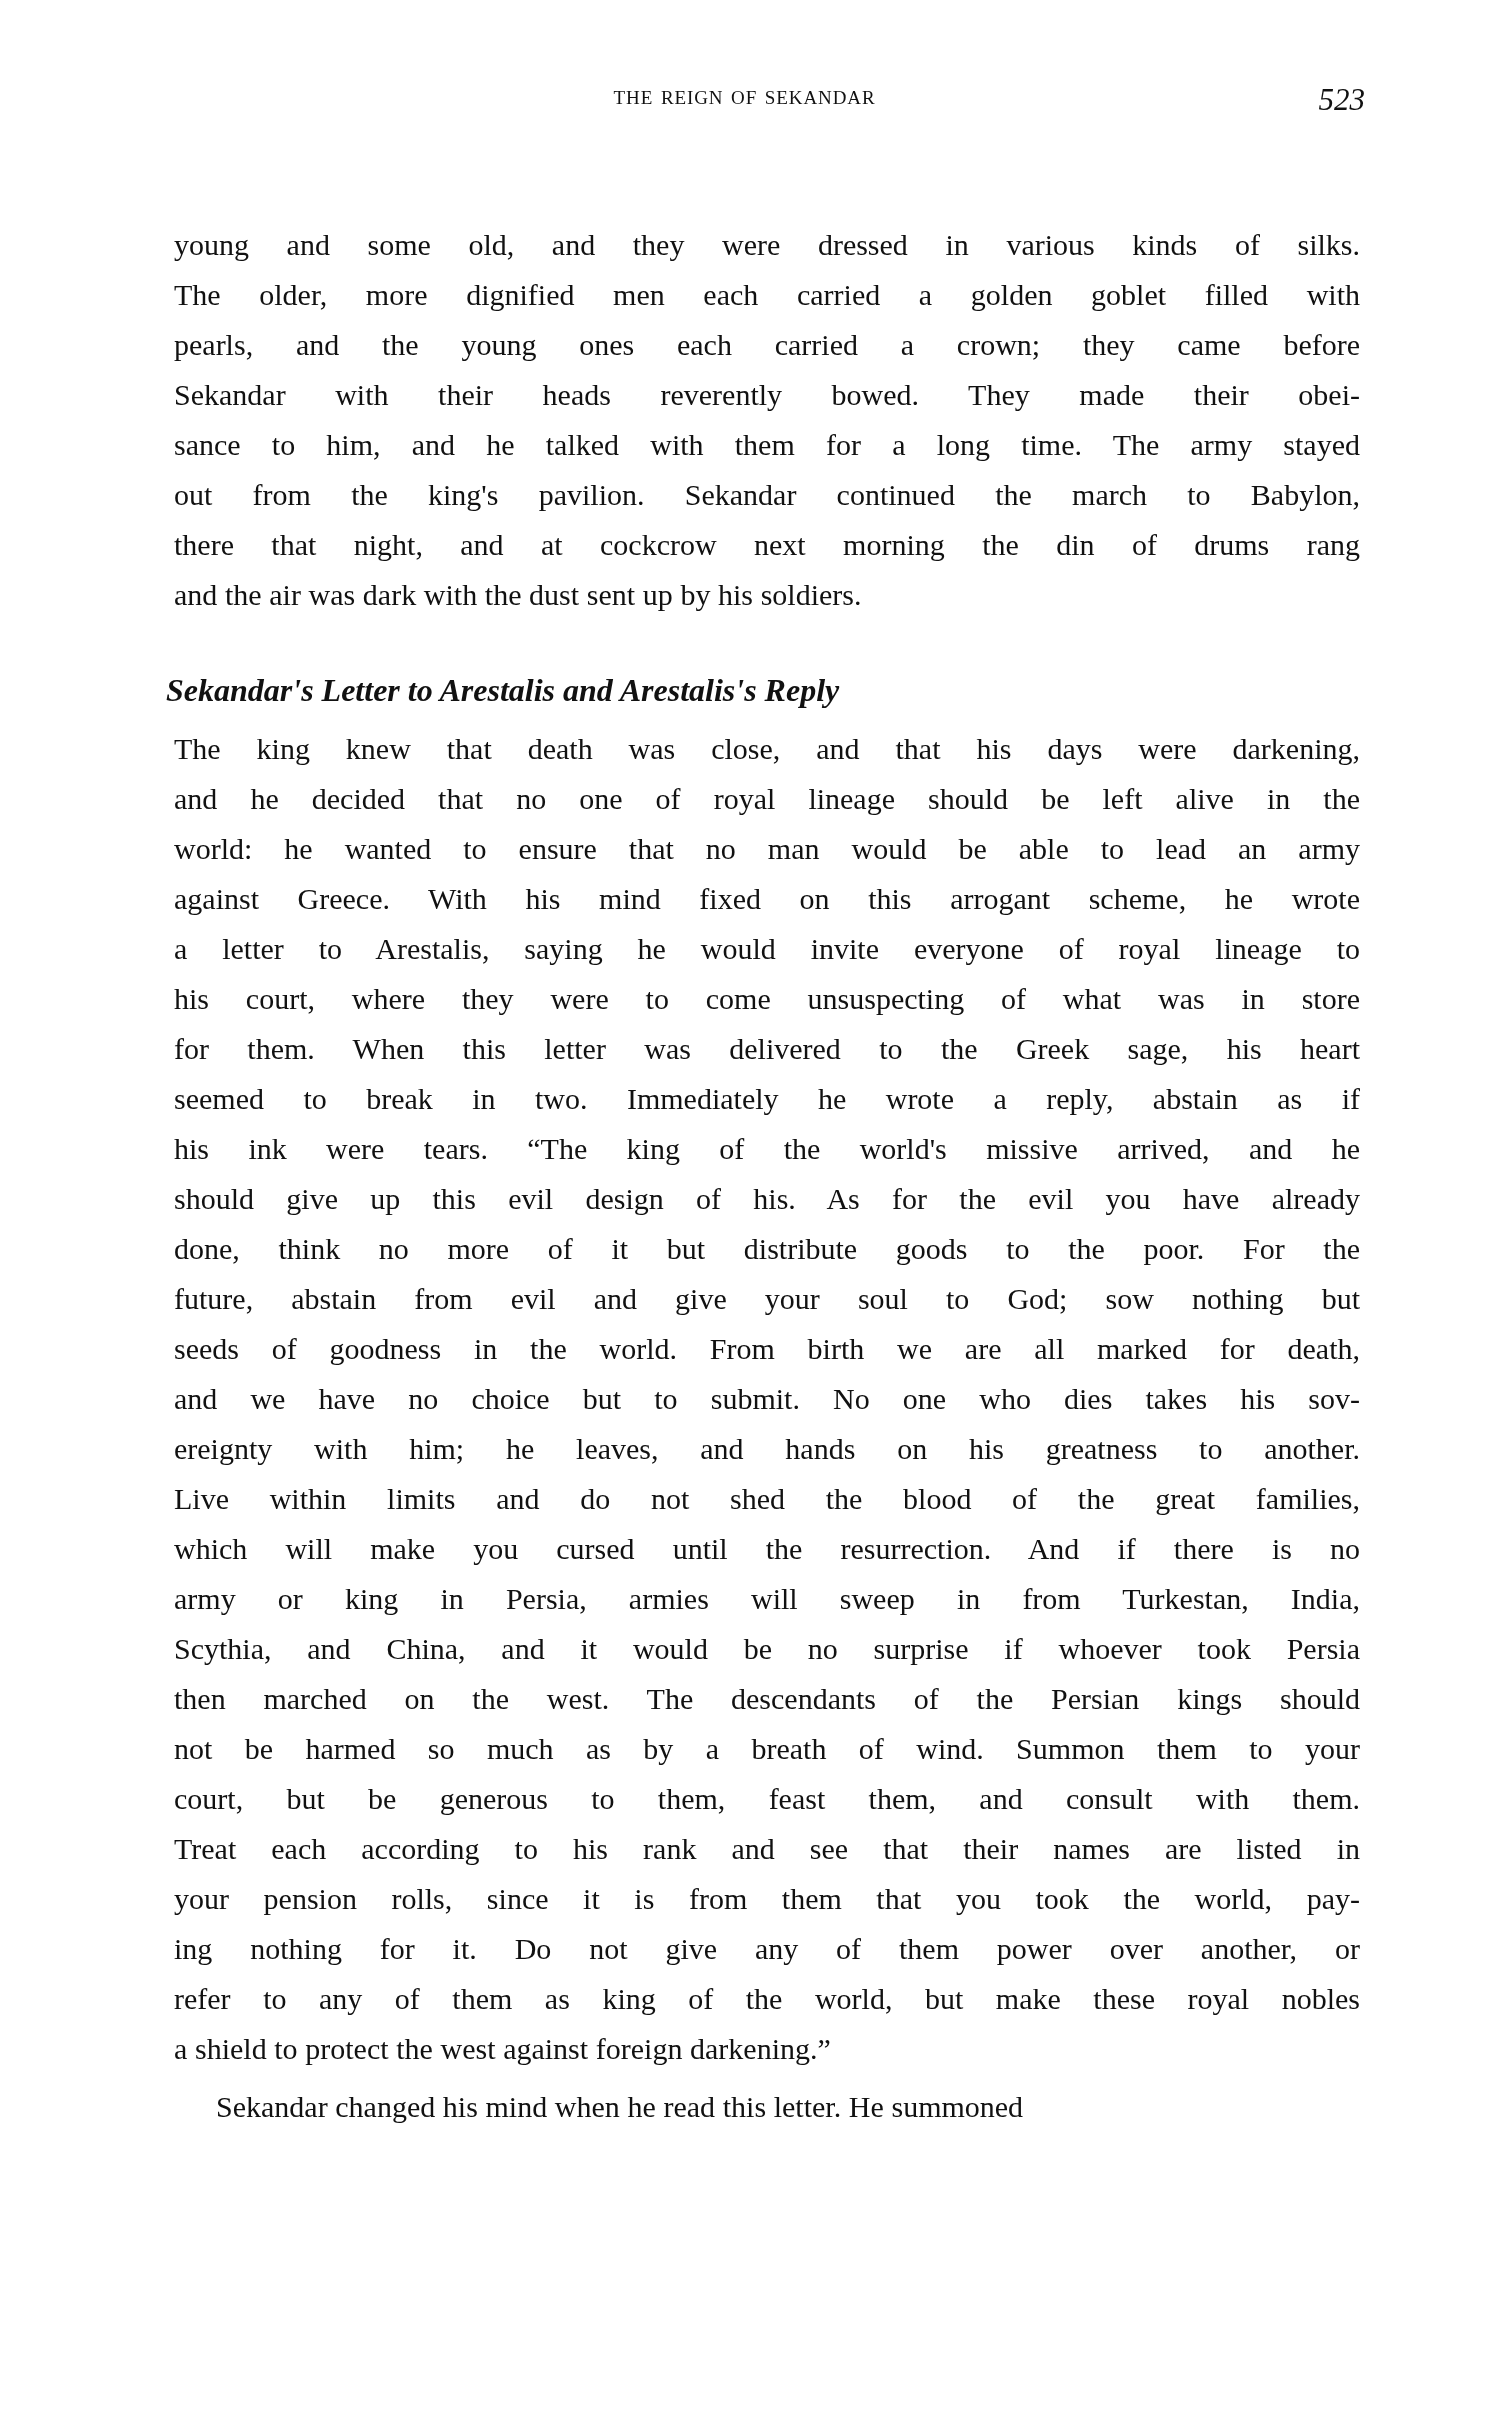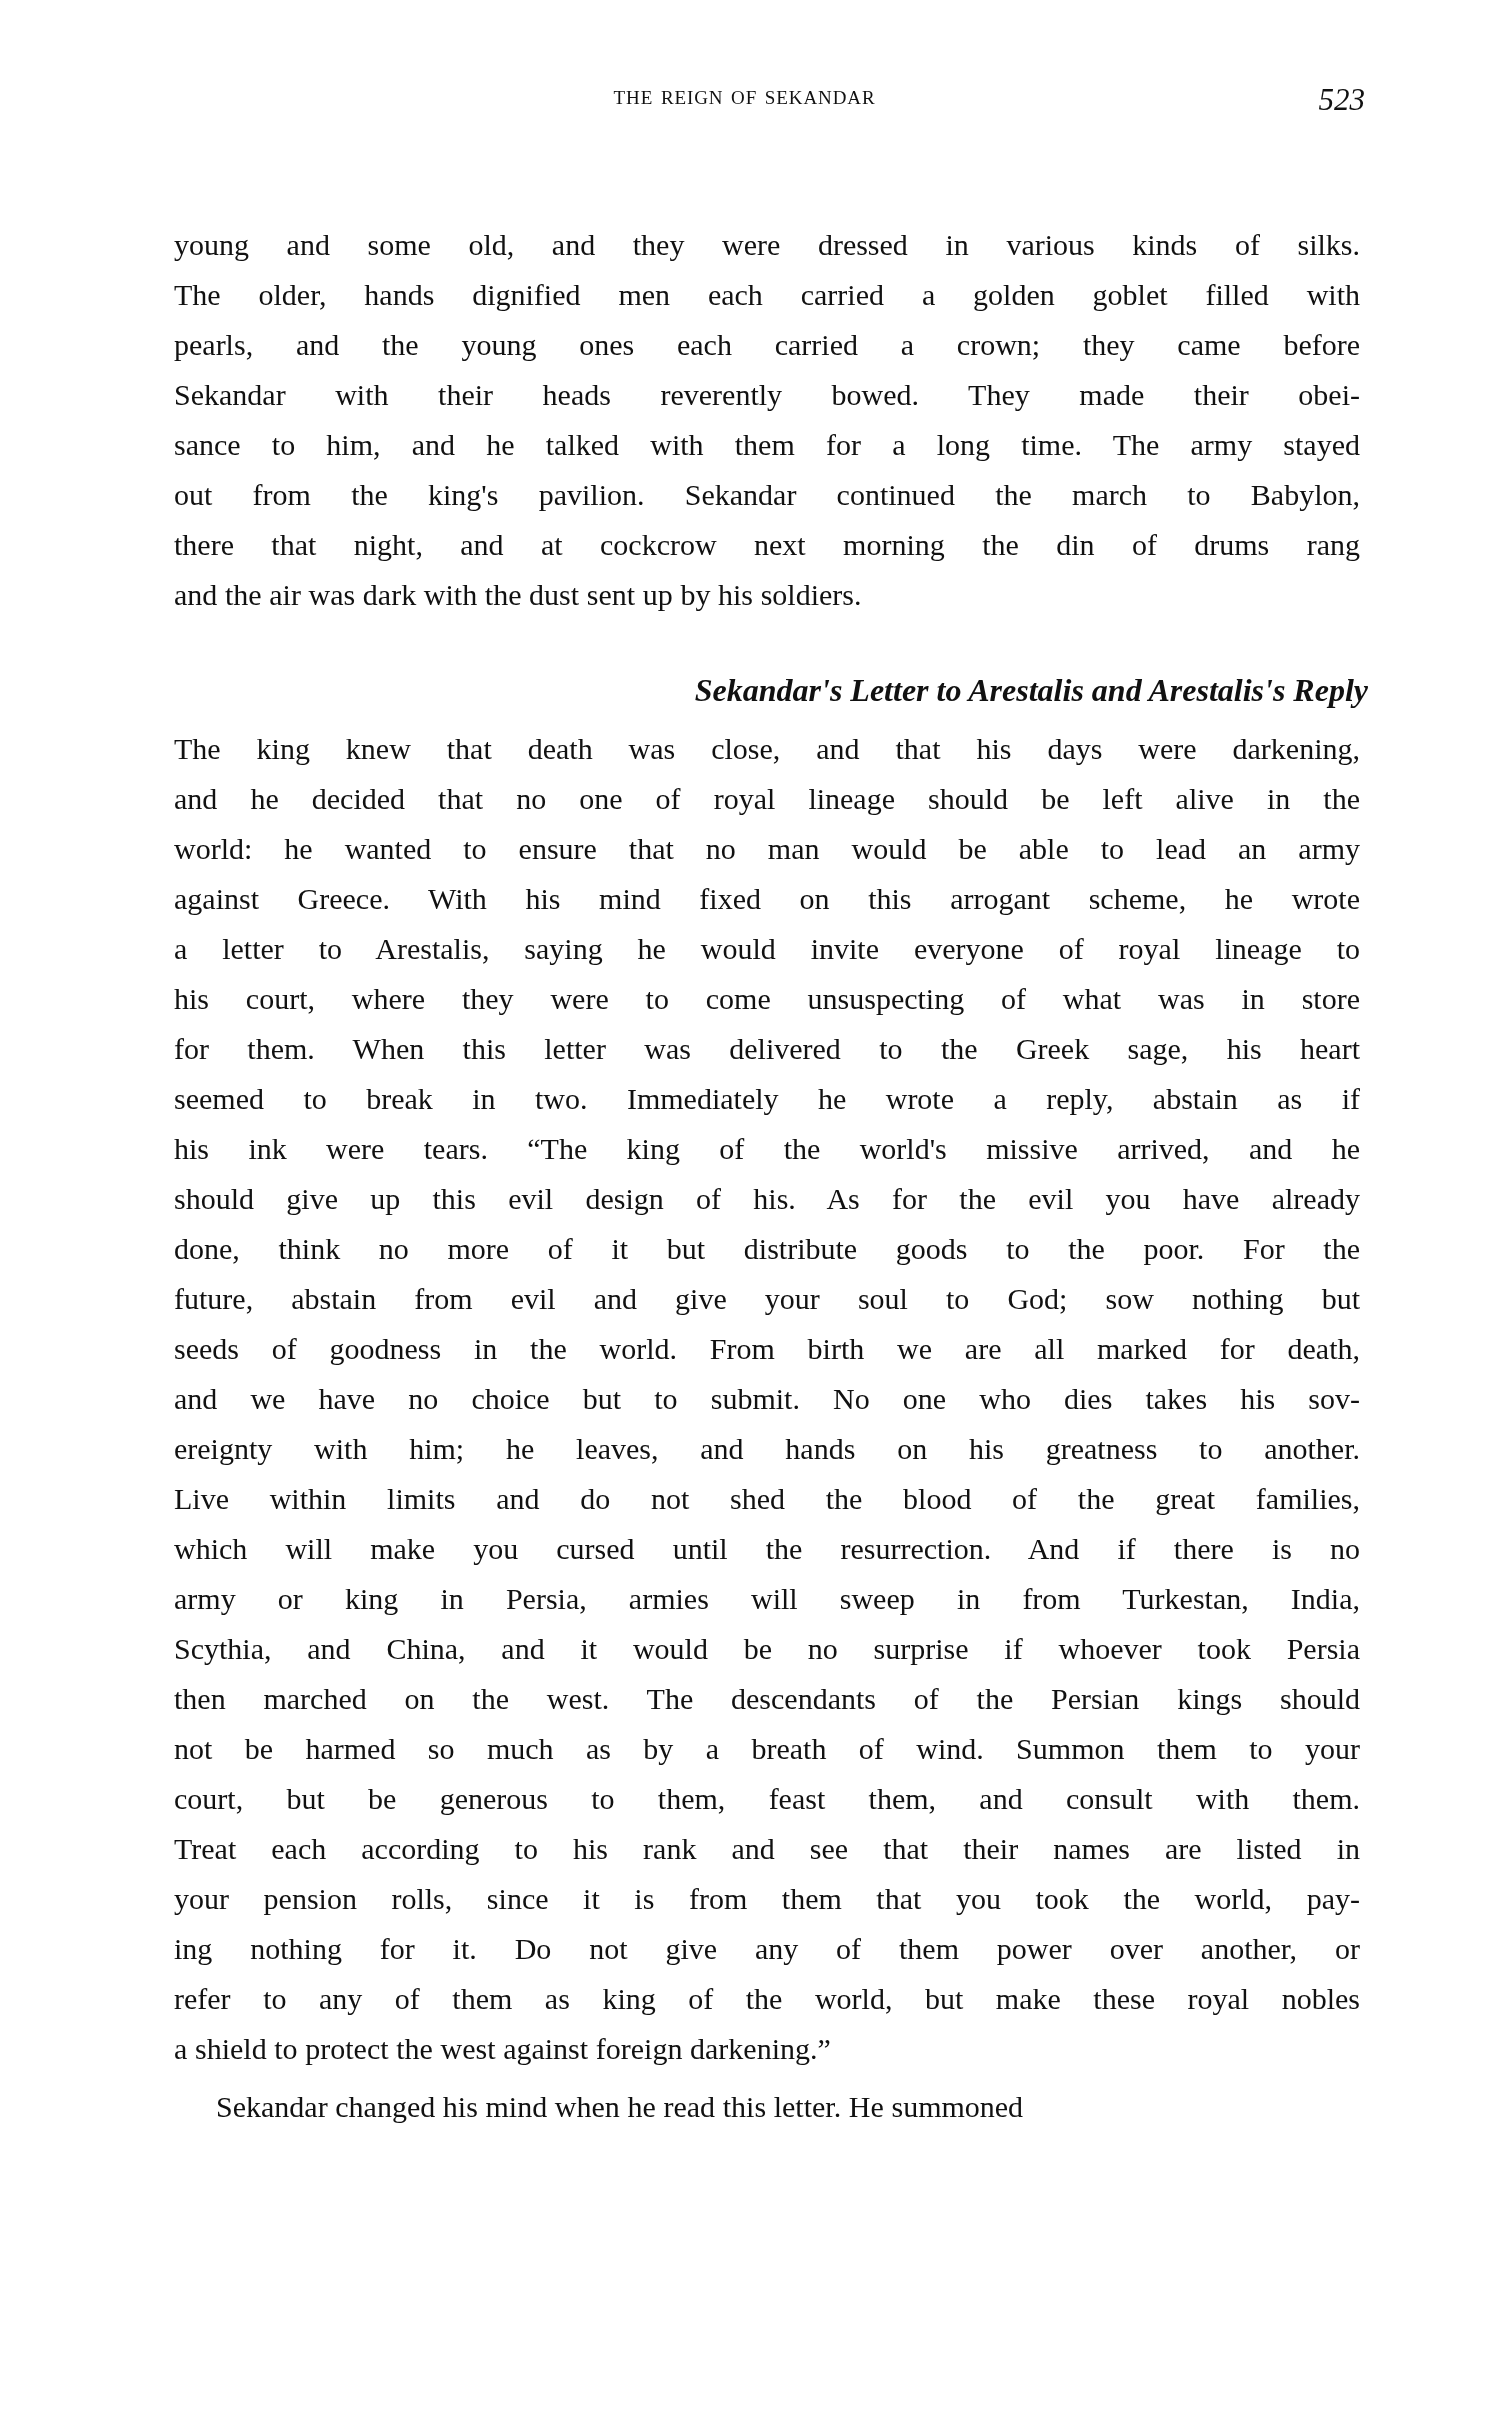--- a/index.html
+++ b/index.html
@@ -82,21 +82,21 @@
   h2.section-head {
     margin: 0;
     padding-top: 39px;
     padding-bottom: 2.3px;
     font-family: "Liberation Serif", "DejaVu Serif", serif;
     font-weight: bold;
     font-style: italic;
     font-size: 32px;
     line-height: 47px;
     color: #111;
-    text-align: right;
+    text-align: left;
   }
 
   
   .ln {
     display: block;
     text-align: justify;
     text-align-last: justify;
     white-space: pre-wrap;
   }
   .ln.last {
@@ -114,21 +114,21 @@
 
   <div class="running-head">
     <div class="running-head-title">The Reign of Sekandar</div>
     <div class="folio">523</div>
   </div>
 
   <div class="textblock">
 
     <p class="body">
         <span class="ln">young and some old, and they were dressed in various kinds of silks.</span>
-        <span class="ln">The older, hands dignified men each carried a golden goblet filled with</span>
+        <span class="ln">The older, more dignified men each carried a golden goblet filled with</span>
         <span class="ln">pearls, and the young ones each carried a crown; they came before</span>
         <span class="ln">Sekandar with their heads reverently bowed. They made their obei-</span>
         <span class="ln">sance to him, and he talked with them for a long time. The army stayed</span>
         <span class="ln">out from the king's pavilion. Sekandar continued the march to Babylon,</span>
         <span class="ln">there that night, and at cockcrow next morning the din of drums rang</span>
         <span class="ln last">and the air was dark with the dust sent up by his soldiers.</span>
       </p>
 
     <h2 class="section-head">Sekandar's Letter to Arestalis and Arestalis's Reply</h2>
 

